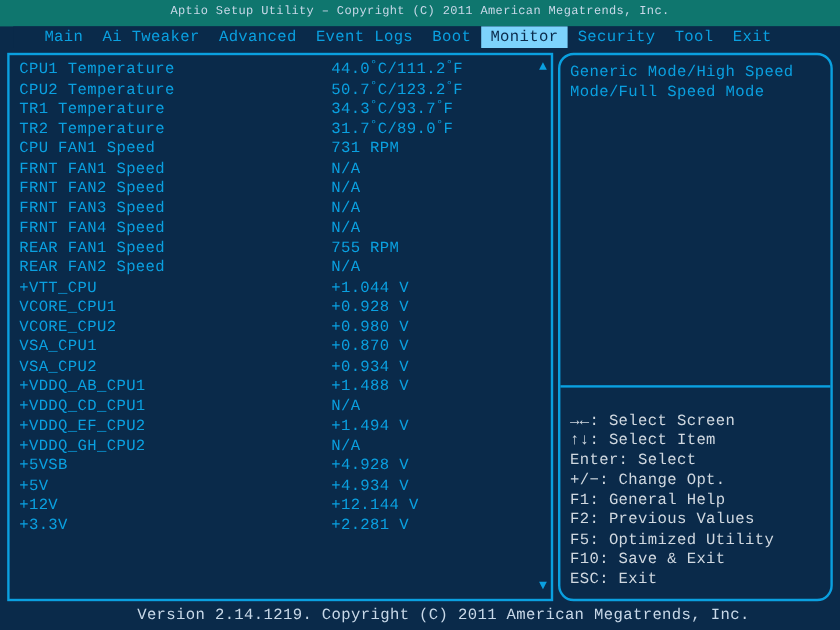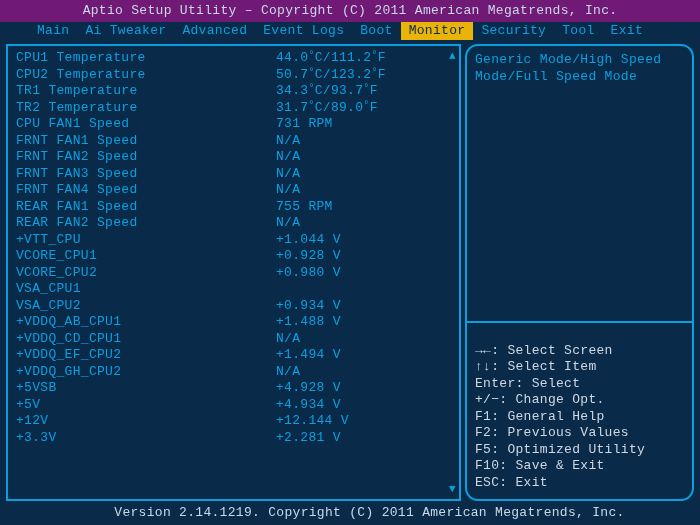--- a/index.html
+++ b/index.html
@@ -15,39 +15,39 @@
     width: 700px;
     height: 525px;
     background: #0a2a4a;
     position: relative;
   }
   .titlebar {
     height: 22px;
     line-height: 22px;
     text-align: center;
     color: #c8d8e8;
-    background: #701a75;
-    font-size: 13px;
+    background: #0f766e;
+    font-size: 10px;
   }
   .menubar {
     height: 18px;
     line-height: 18px;
     display: flex;
     gap: 0;
     padding-left: 18px;
     background: #0a2a4a;
     margin-left: 11px;
   }
   .menubar span {
     padding: 0 8px;
     color: #0aa0e0;
     cursor: pointer;
   }
   .menubar span.active {
-    background: #eab308;
+    background: #7dd3fc;
     color: #0a2a4a;
   }
   .panels {
     position: absolute;
     top: 44px;
     left: 6px;
     right: 6px;
     bottom: 24px;
     display: flex;
     gap: 4px;
@@ -196,20 +196,21 @@
           <div class="row">
             <span class="label">VCORE_CPU1</span>
             <span class="value">+0.928 V</span>
           </div>
           <div class="row">
             <span class="label">VCORE_CPU2</span>
             <span class="value">+0.980 V</span>
           </div>
           <div class="row">
             <span class="label">VSA_CPU1</span>
+            <span class="value">+0.870 V</span>
           </div>
           <div class="row">
             <span class="label">VSA_CPU2</span>
             <span class="value">+0.934 V</span>
           </div>
           <div class="row">
             <span class="label">+VDDQ_AB_CPU1</span>
             <span class="value">+1.488 V</span>
           </div>
           <div class="row">

